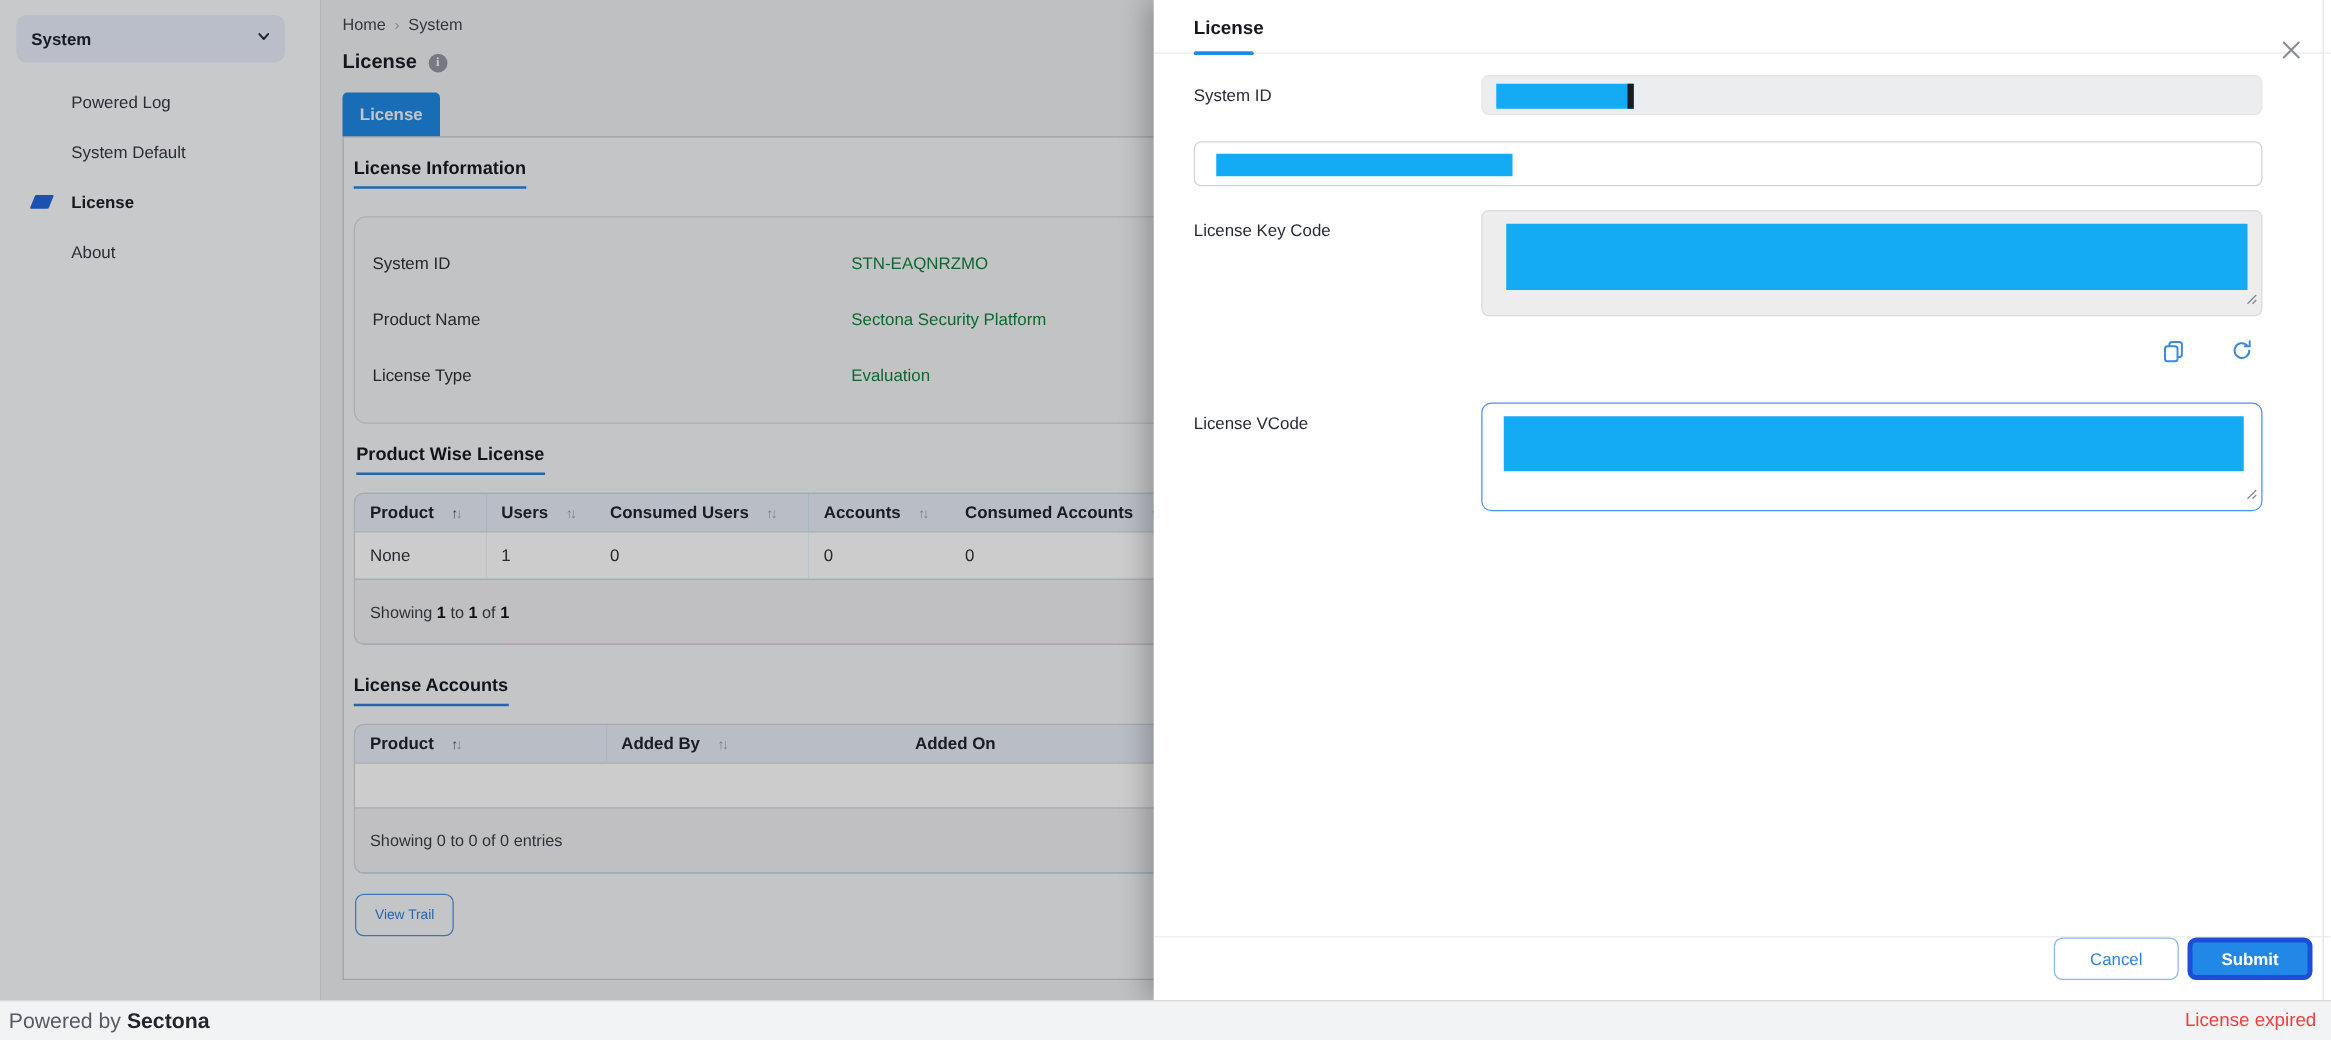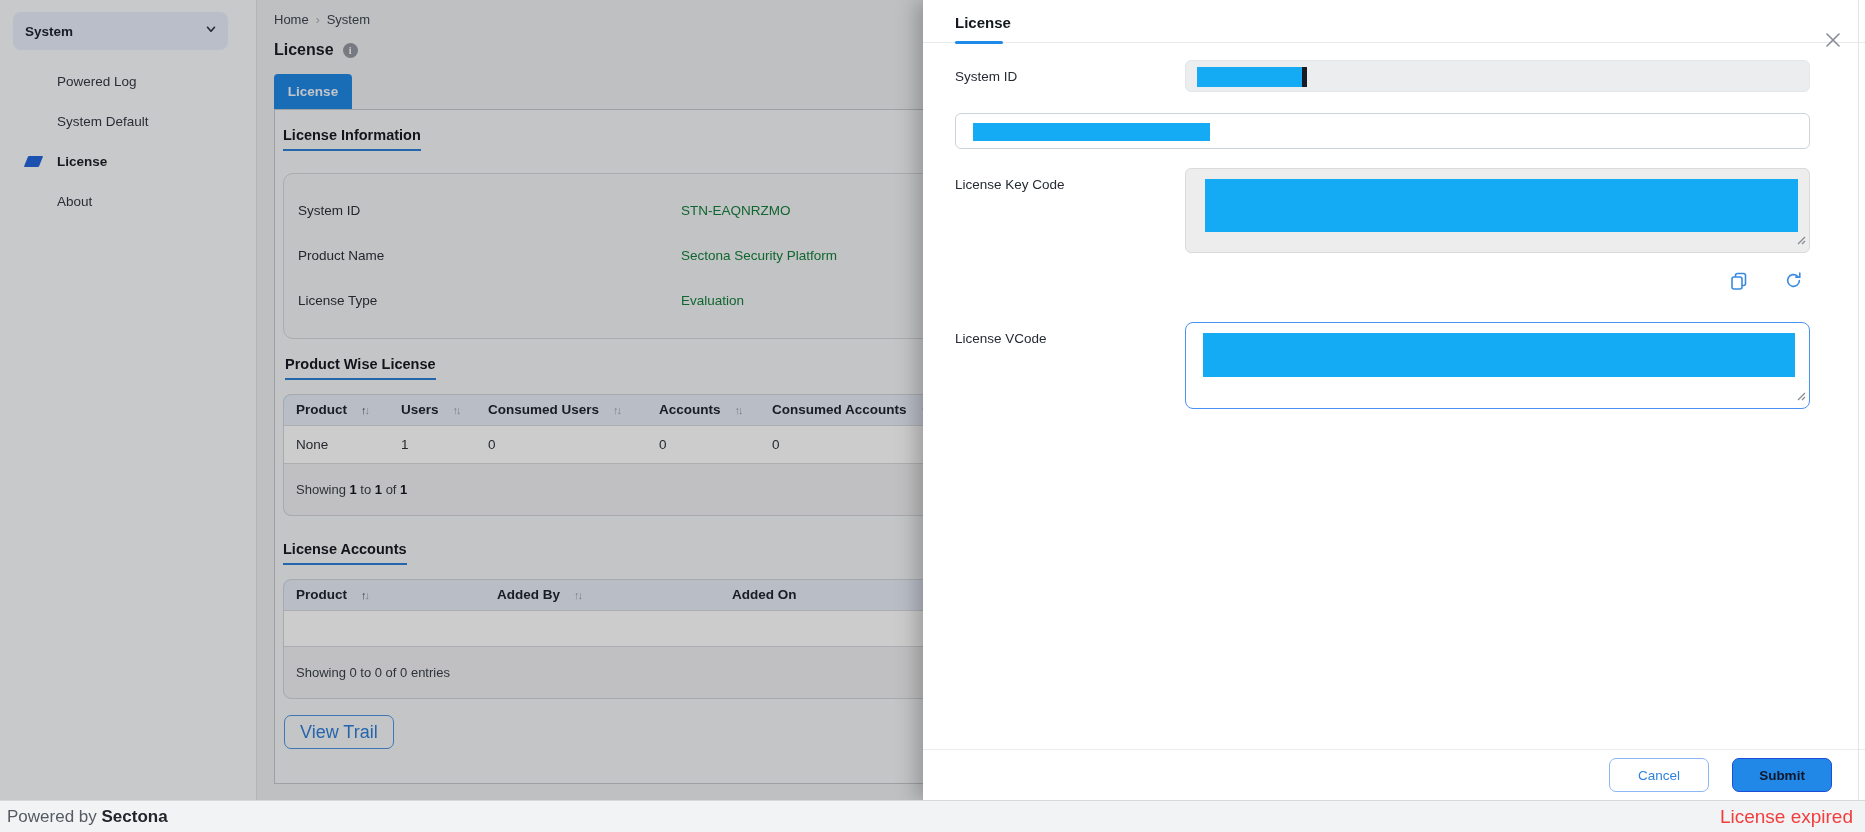--- a/index.html
+++ b/index.html
@@ -55,21 +55,21 @@
   .s-up { color:#4a5058; font-size:11px; }
   .s-up.dim { color:#9aa2ad; }
   .s-dn { color:#9aa2ad; font-size:11px; }
   tbody tr { background:#ffffff; height:38px; border-top:1px solid #d8dbdf; }
   td { font-size:13.5px; color:#2f343b; padding-left:12px; }
   .tbl-foot { background:#f0f1f3; border-top:1px solid #d8dbdf; padding:18px 12px;
     font-size:13px; color:#3a3f46; }
   .tbl-foot b { color:#15181d; }
   .empty-row { height:36px; background:#fff; border-top:1px solid #d8dbdf; }
   .view-trail { margin:16px 0 0 1px; height:34px; padding:0 15px; background:transparent;
-    border:1px solid #4f94e3; border-radius:7px; color:#2f7fd9; font-size:18px;
+    border:1px solid #4f94e3; border-radius:7px; color:#2f7fd9; font-size:11px;
     font-family:inherit; cursor:pointer; }
 
   
   .backdrop { position:absolute; left:0; top:0; width:923px; height:800px;
     background:rgba(0,0,0,0.2); z-index:40; }
 
   
   .panel { position:absolute; left:923px; top:0; width:942px; height:800px; background:#fff;
     z-index:50; box-shadow:-6px 0 20px rgba(0,0,0,0.25); }
   .panel-head { position:relative; border-bottom:1px solid #e9eaec; }
@@ -86,35 +86,35 @@
   .inp.disabled { background:#ebedef; border:1px solid #e4e6e9; height:32px; }
   .inp.text { background:#fff; border:1px solid #ccd3da; height:36px; }
   .inp.area { background:#ededee; border:1px solid #d8dadd; height:85px; }
   .inp.area-focus { background:#fff; border:1.5px solid #4a90f5; border-radius:8px; height:87px; }
   .mask-bar { position:absolute; background:#14aaf4; }
   .mask-cap { position:absolute; right:0; top:0; bottom:0; width:5px; background:#1a1c25; }
   .resize-h { position:absolute; right:3px; bottom:3px; }
   .icon-row { display:flex; justify-content:flex-end; gap:35px; padding-right:6px; }
   .act-icon { width:20px; height:20px; cursor:pointer; }
   .panel-actions { position:absolute; left:0; right:0; bottom:0; height:51px;
-    border-top:1px solid #ececec; display:flex; align-items:center; justify-content:flex-end;
-    gap:7px; padding-right:33px; }
+    border-top:1px solid #ececec; display:flex; justify-content:flex-end;
+    gap:7px; padding-right:15px; }
   .btn { height:34px; width:100px; border-radius:7px; font-size:13.5px; font-family:inherit;
     cursor:pointer; }
   .btn.cancel { background:#fff; border:1px solid #8bb8f2; color:#2f82dd; }
-  .btn.submit { background:#2188e8; border:1px solid #1d4ed8; color:#0f172a; font-weight:700;margin-left:16px; }
+  .btn.submit { background:#2188e8; border:4px solid #1d4ed8; color:#ffffff; font-weight:700; }
   .scroll-line { position:absolute; right:6px; top:0; bottom:0; width:1px; background:#e4e4e4; }
 
   
   .footer { position:absolute; left:0; bottom:0; width:1865px; height:32px; background:#f2f3f4;
     border-top:1px solid #d8d8d8; z-index:60; display:flex; align-items:center;
     justify-content:space-between; padding:0 12px 0 7px; }
   .powered { font-size:17px; color:#555b63; }
   .powered b { color:#22262c; }
-  .lic-exp { font-size:19px; color:#f23d3d; }
+  .lic-exp { font-size:15px; color:#f23d3d; }
 </style>
 </head>
 <body>
 
 <div class="stage">
 
   <div class="sidebar">
     <div class="side-pill">
       <span class="lbl">System</span>
       <span>

